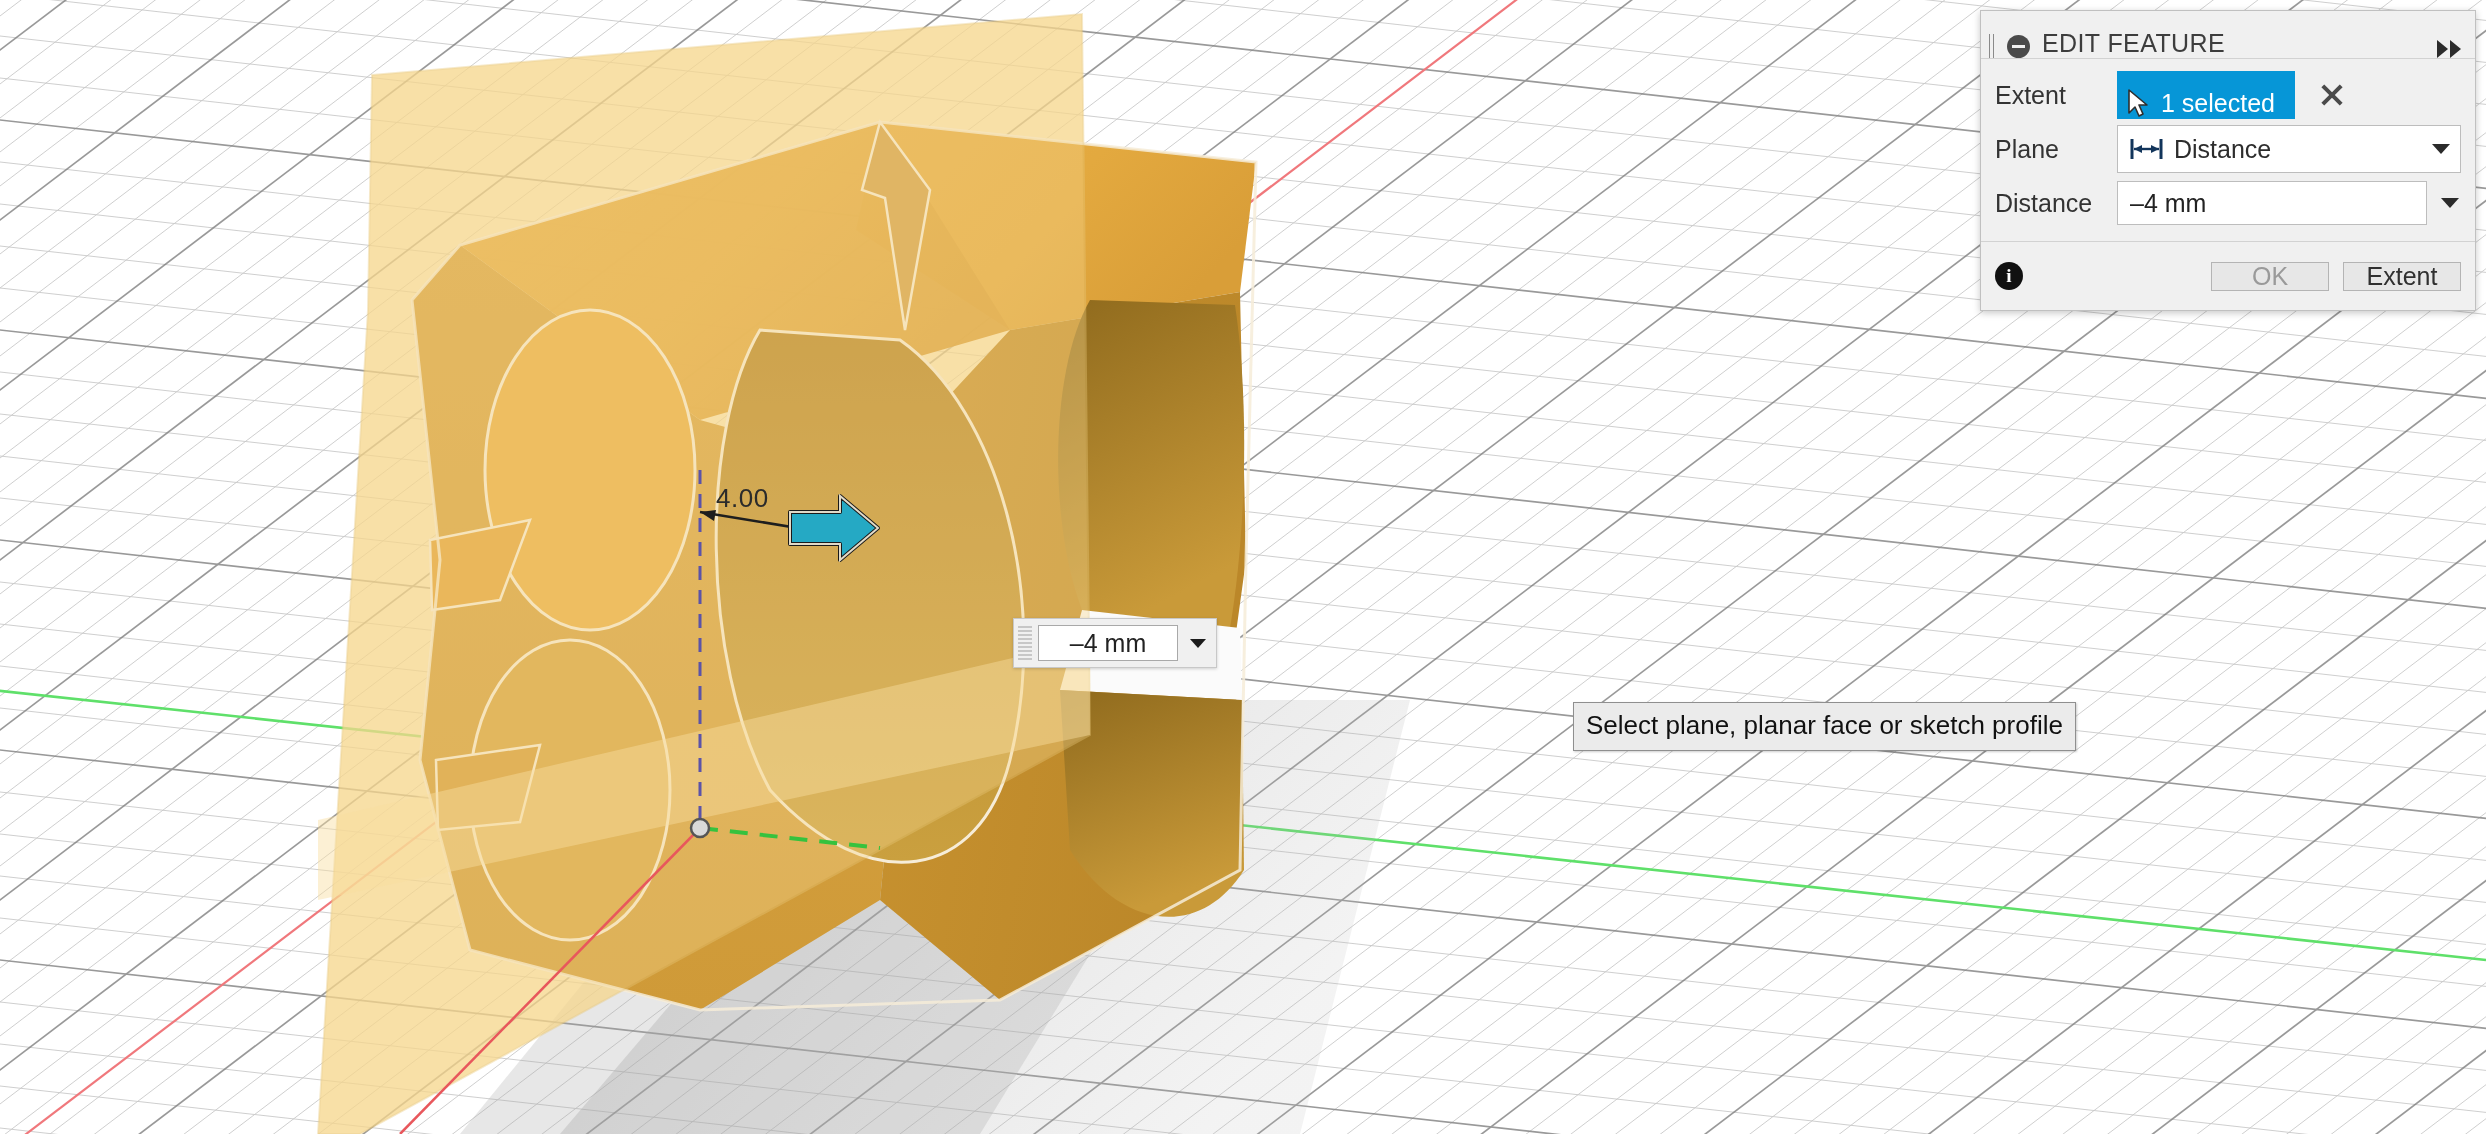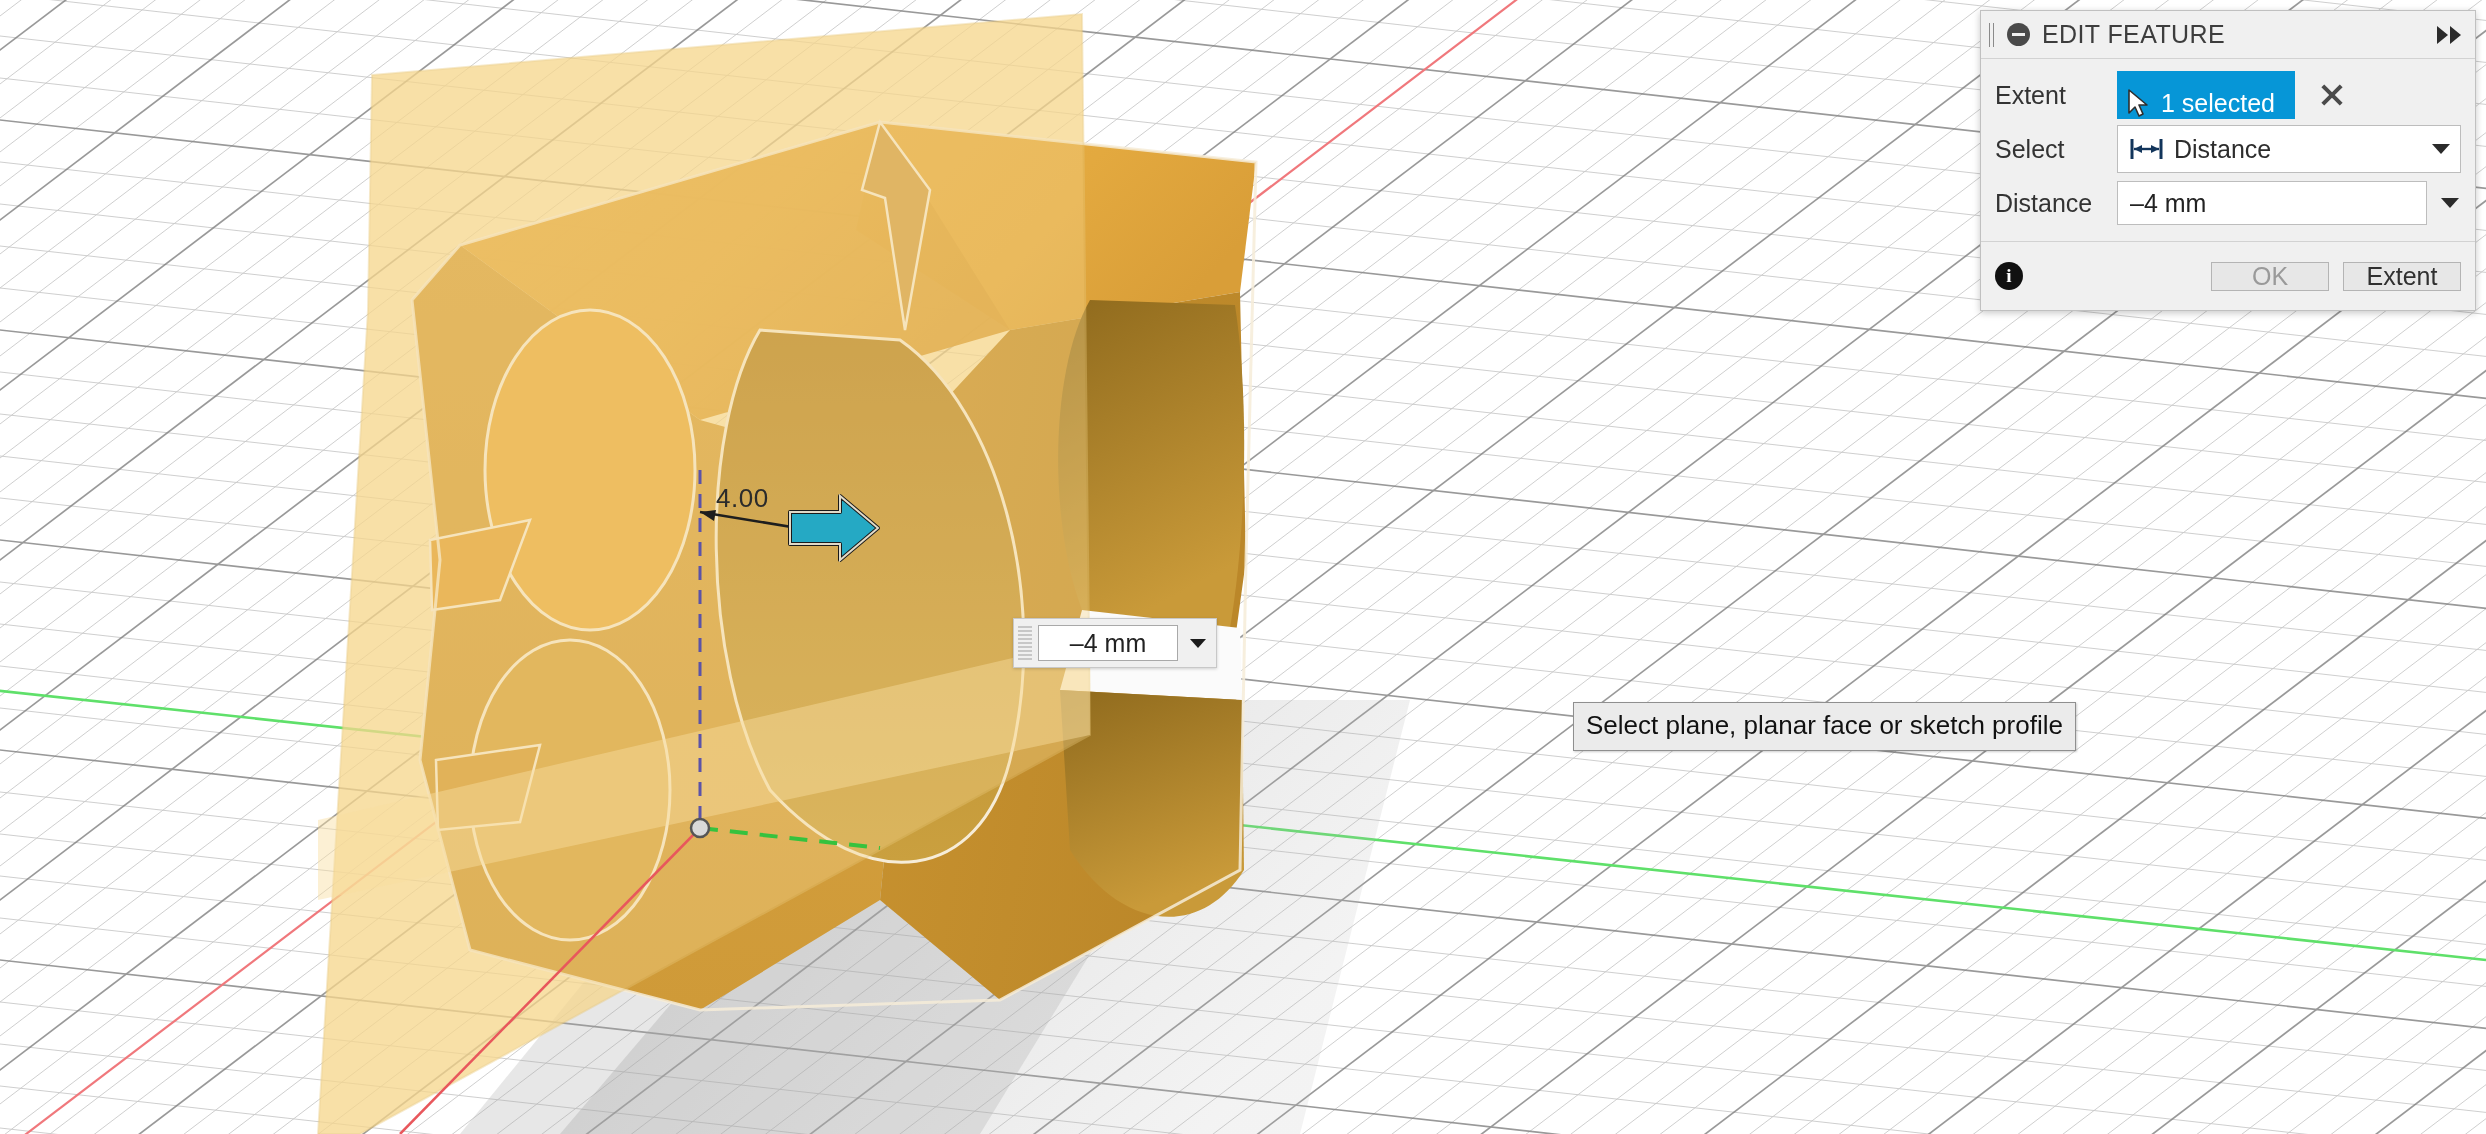--- a/index.html
+++ b/index.html
@@ -115,21 +115,21 @@
     border: 1px solid #c0c0c0;
     box-shadow: 0 2px 7px rgba(0,0,0,.22);
     box-sizing: border-box;
     font-size: 25px;
     color: #3b3b3b;
   }
 
   #panel-header {
     height: 48px;
     display: flex;
-    align-items: center;
+    align-items: flex-end;
     background: #f0f0f0;
     border-bottom: 1px solid #d2d2d2;
     padding: 0 10px 0 8px;
     box-sizing: border-box;
   }
   .hdr-grip {
     width: 8px;
     height: 24px;
     margin-right: 10px;
     flex: 0 0 auto;
@@ -781,21 +781,21 @@
         <span class="sel-chip">
           <svg class="cursor-ico" viewBox="0 0 22 28">
             <polygon points="2,1 2,24 8,18 12,27 16,25 12,16 20,16" fill="#ffffff" stroke="#2f2f2f" stroke-width="1.6" stroke-linejoin="round"></polygon>
           </svg>
           <span>1 selected</span>
         </span>
         <span class="clear-x"></span>
       </div>
 
       <div class="row">
-        <span class="row-label">Select</span>
+        <span class="row-label">Plane</span>
         <span class="combo">
           <svg class="extent-ico" viewBox="0 0 34 24">
             <line x1="2" y1="2" x2="2" y2="22" stroke="#12355b" stroke-width="3"></line>
             <line x1="31" y1="2" x2="31" y2="22" stroke="#12355b" stroke-width="3"></line>
             <line x1="4" y1="12" x2="29" y2="12" stroke="#12355b" stroke-width="2.4"></line>
             <polygon points="4,12 12,8 12,16" fill="#12355b"></polygon>
             <polygon points="29,12 21,8 21,16" fill="#12355b"></polygon>
           </svg>
           <span class="txt">Distance</span>
           <span class="dn"></span>

